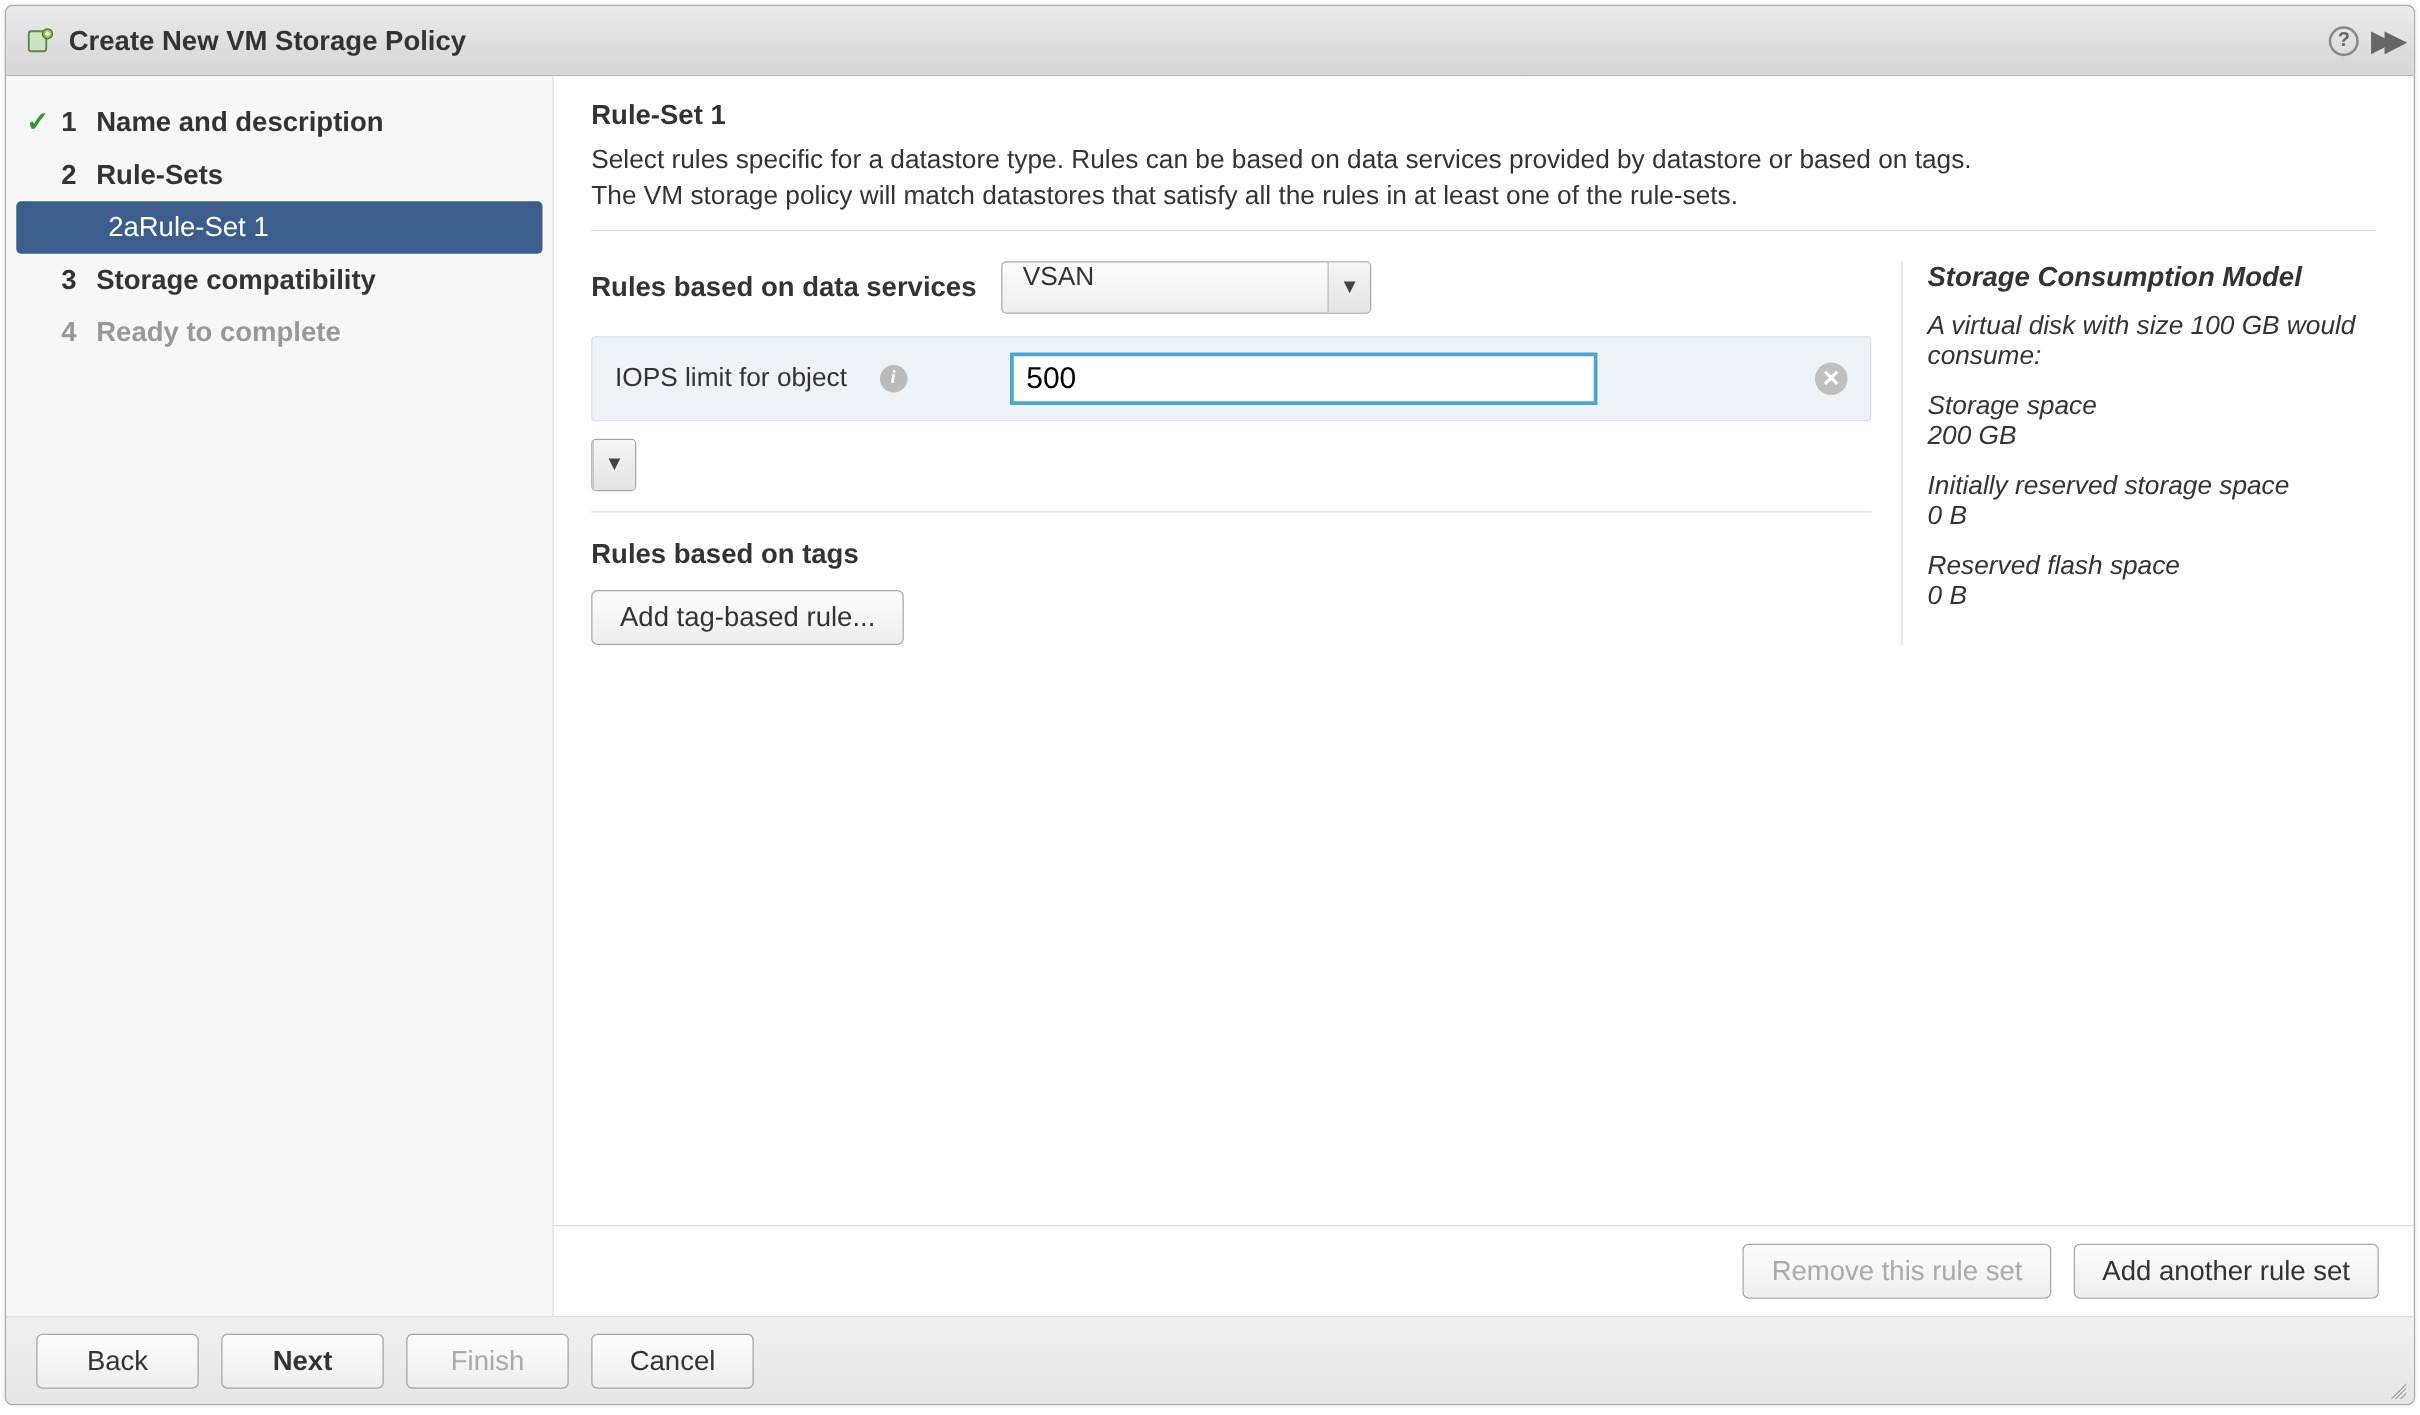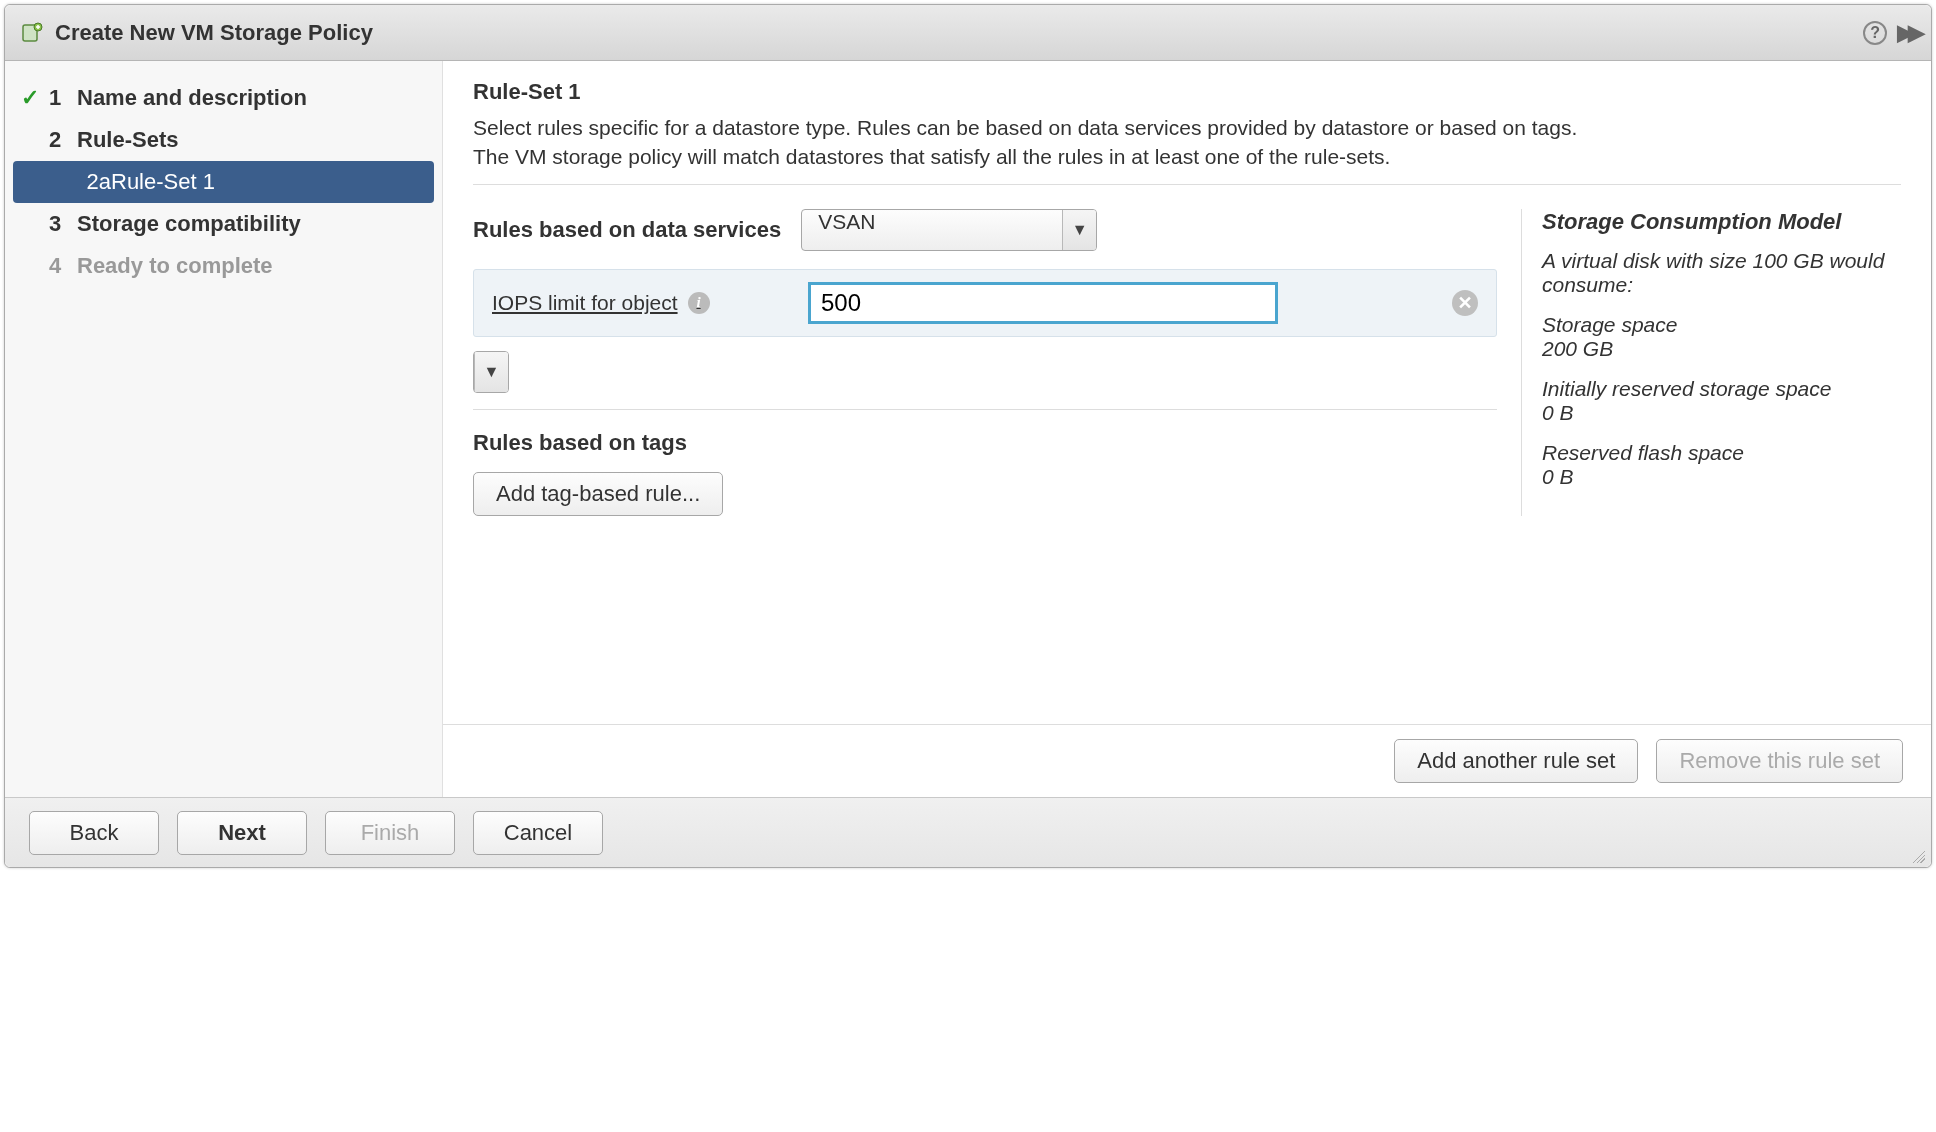--- a/index.html
+++ b/index.html
@@ -5,21 +5,21 @@
   * { box-sizing: border-box; margin: 0; padding: 0; }
   body {
     font-family: Arial, Helvetica, sans-serif;
     background: #fff;
     width: 1936px;
     height: 1132px;
     overflow: hidden;
   }
   .dialog {
     width: 1928px;
-    height: 864px;
+    height: 1120px;
     margin: 4px;
     border: 1px solid #aaa;
     border-radius: 6px;
     background: #fff;
     display: flex;
     flex-direction: column;
     box-shadow: 0 0 3px rgba(0,0,0,0.2);
   }
   .titlebar {
     height: 56px;
@@ -150,21 +150,21 @@
     color: #444;
   }
   .rule-row {
     background: #eef3f7;
     border: 1px solid #d6e1ea;
     padding: 12px 18px;
     display: flex; align-items: center; gap: 16px;
     margin-bottom: 14px;
     border-radius: 3px;
   }
-  .rule-row .rule-label { font-size: 21px; color: #333; min-width: 300px; display: flex; align-items: center; gap: 10px; text-decoration: underline;}
+  .rule-row .rule-label { font-size: 21px; color: #333; min-width: 300px; display: flex; align-items: center; gap: 26px;}
   .info-circle {
     width: 22px; height: 22px; border-radius: 50%;
     background: #bbb; color: #fff;
     display: inline-flex; align-items:center; justify-content:center;
     font-size: 15px; font-weight: bold; font-style: italic; font-family: Georgia, serif;
   }
   .rule-row input[type=text] {
     flex: 0 0 470px;
     height: 42px;
     border: 3px solid #4aa5cf;
@@ -333,26 +333,26 @@
             <div class="stat">
               <div>Reserved flash space</div>
               <div>0 B</div>
             </div>
           </div>
         </div>
 
       </div>
 
       <div class="bottom-actions">
+        <div class="btn disabled">
+          <span>Remove this rule set</span>
+        </div>
         <div class="btn">
           <span>Add another rule set</span>
         </div>
-        <div class="btn disabled">
-          <span>Remove this rule set</span>
-        </div>
       </div>
     </div>
 
   </div>
 
   <div class="footer">
     <div class="btn">
         <span>Back</span>
       </div>
     <div class="btn primary">

